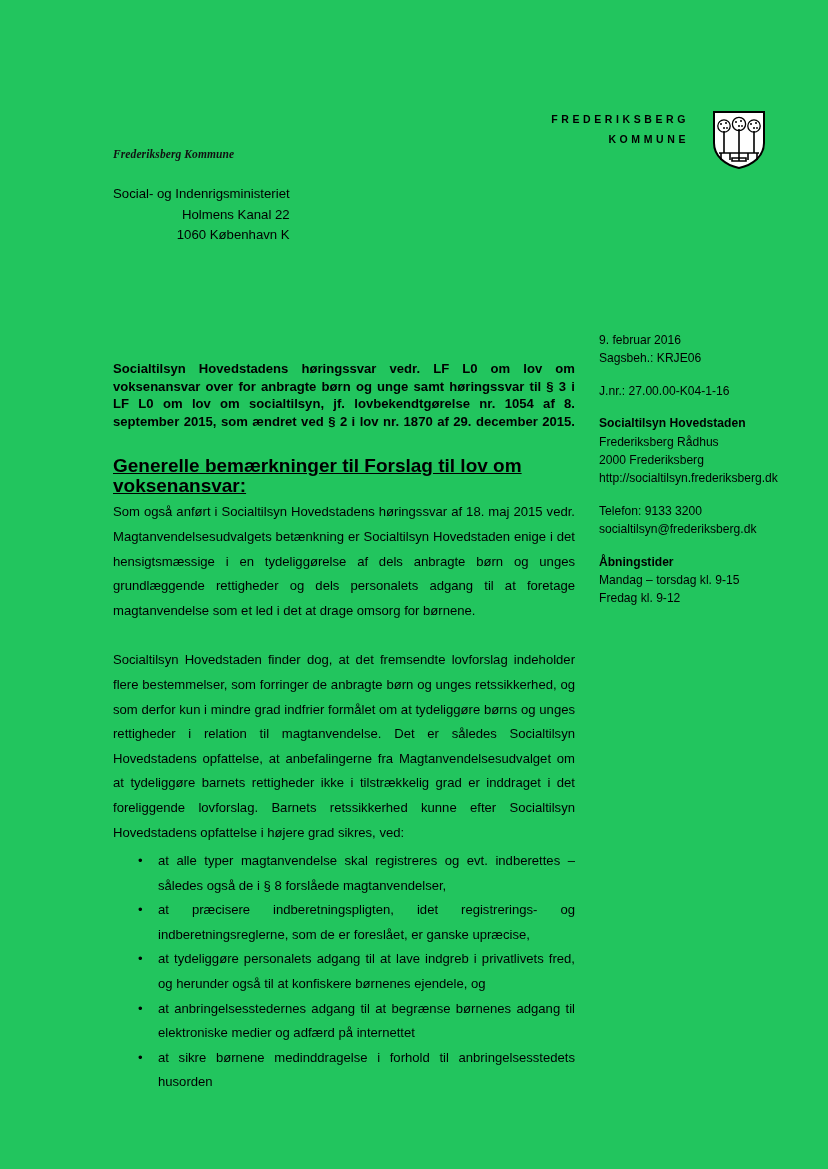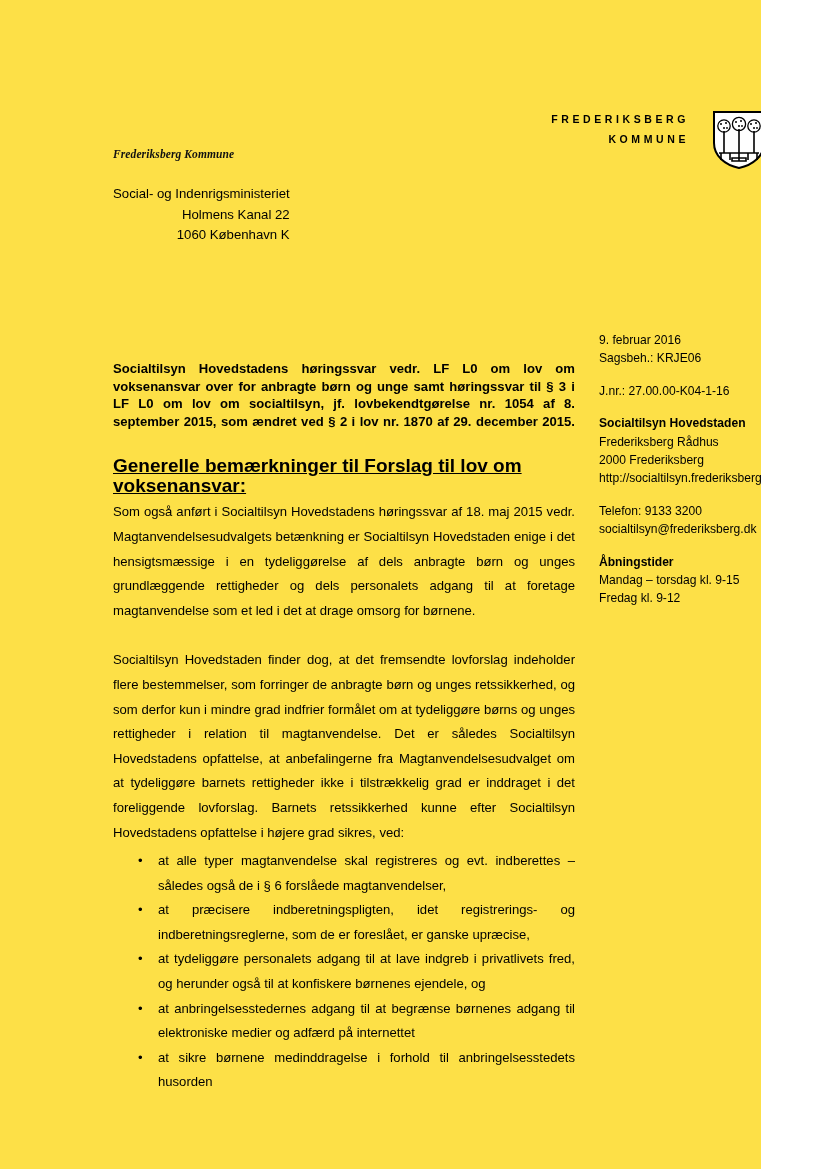--- a/index.html
+++ b/index.html
@@ -9,23 +9,23 @@
     background: #ffffff;
   }
   body {
     font-family: "Liberation Sans", sans-serif;
     color: #000000;
     -webkit-font-smoothing: antialiased;
   }
 
   .page {
     position: relative;
-    width: 761px;
+    width: 828px;
     height: 1169px;
-    background: #fde047;
+    background: #22c55e;
     overflow: hidden;
     box-sizing: border-box;
   }
 
   
   .letterhead {
     position: absolute;
     left: 487px;
     top: 113px;
     width: 280px;
@@ -250,21 +250,21 @@
     <div class="doc-title">Socialtilsyn Hovedstadens høringssvar vedr. LF L0 om lov om voksenansvar over for anbragte børn og unge samt høringssvar til § 3 i LF L0 om lov om socialtilsyn, jf. lovbekendtgørelse nr. 1054 af 8. september 2015, som ændret ved § 2 i lov nr. 1870 af 29. december 2015.</div>
 
 
     <span class="section-head">Generelle bemærkninger til Forslag til lov om voksenansvar:</span>
 
     <p class="body">Som også anført i Socialtilsyn Hovedstadens høringssvar af 18. maj 2015 vedr. Magtanvendelsesudvalgets betænkning er Socialtilsyn Hovedstaden enige i det hensigtsmæssige i en tydeliggørelse af dels anbragte børn og unges grundlæggende rettigheder og dels personalets adgang til at foretage magtanvendelse som et led i det at drage omsorg for børnene.</p>
 
     <p class="body tight">Socialtilsyn Hovedstaden finder dog, at det fremsendte lovforslag indeholder flere bestemmelser, som forringer de anbragte børn og unges retssikkerhed, og som derfor kun i mindre grad indfrier formålet om at tydeliggøre børns og unges rettigheder i relation til magtanvendelse. Det er således Socialtilsyn Hovedstadens opfattelse, at anbefalingerne fra Magtanvendelsesudvalget om at tydeliggøre barnets rettigheder ikke i tilstrækkelig grad er inddraget i det foreliggende lovforslag. Barnets retssikkerhed kunne efter Socialtilsyn Hovedstadens opfattelse i højere grad sikres, ved:</p>
 
     <ul class="bullets">
-      <li>at alle typer magtanvendelse skal registreres og evt. indberettes – således også de i § 6 forslåede magtanvendelser,</li>
+      <li>at alle typer magtanvendelse skal registreres og evt. indberettes – således også de i § 8 forslåede magtanvendelser,</li>
       <li>at præcisere indberetningspligten, idet registrerings- og indberetningsreglerne, som de er foreslået, er ganske upræcise,</li>
       <li>at tydeliggøre personalets adgang til at lave indgreb i privatlivets fred, og herunder også til at konfiskere børnenes ejendele, og</li>
       <li>at anbringelsesstedernes adgang til at begrænse børnenes adgang til elektroniske medier og adfærd på internettet</li>
       <li>at sikre børnene medinddragelse i forhold til anbringelsesstedets husorden</li>
     </ul>
 
   </div>
 
 </div>
 

